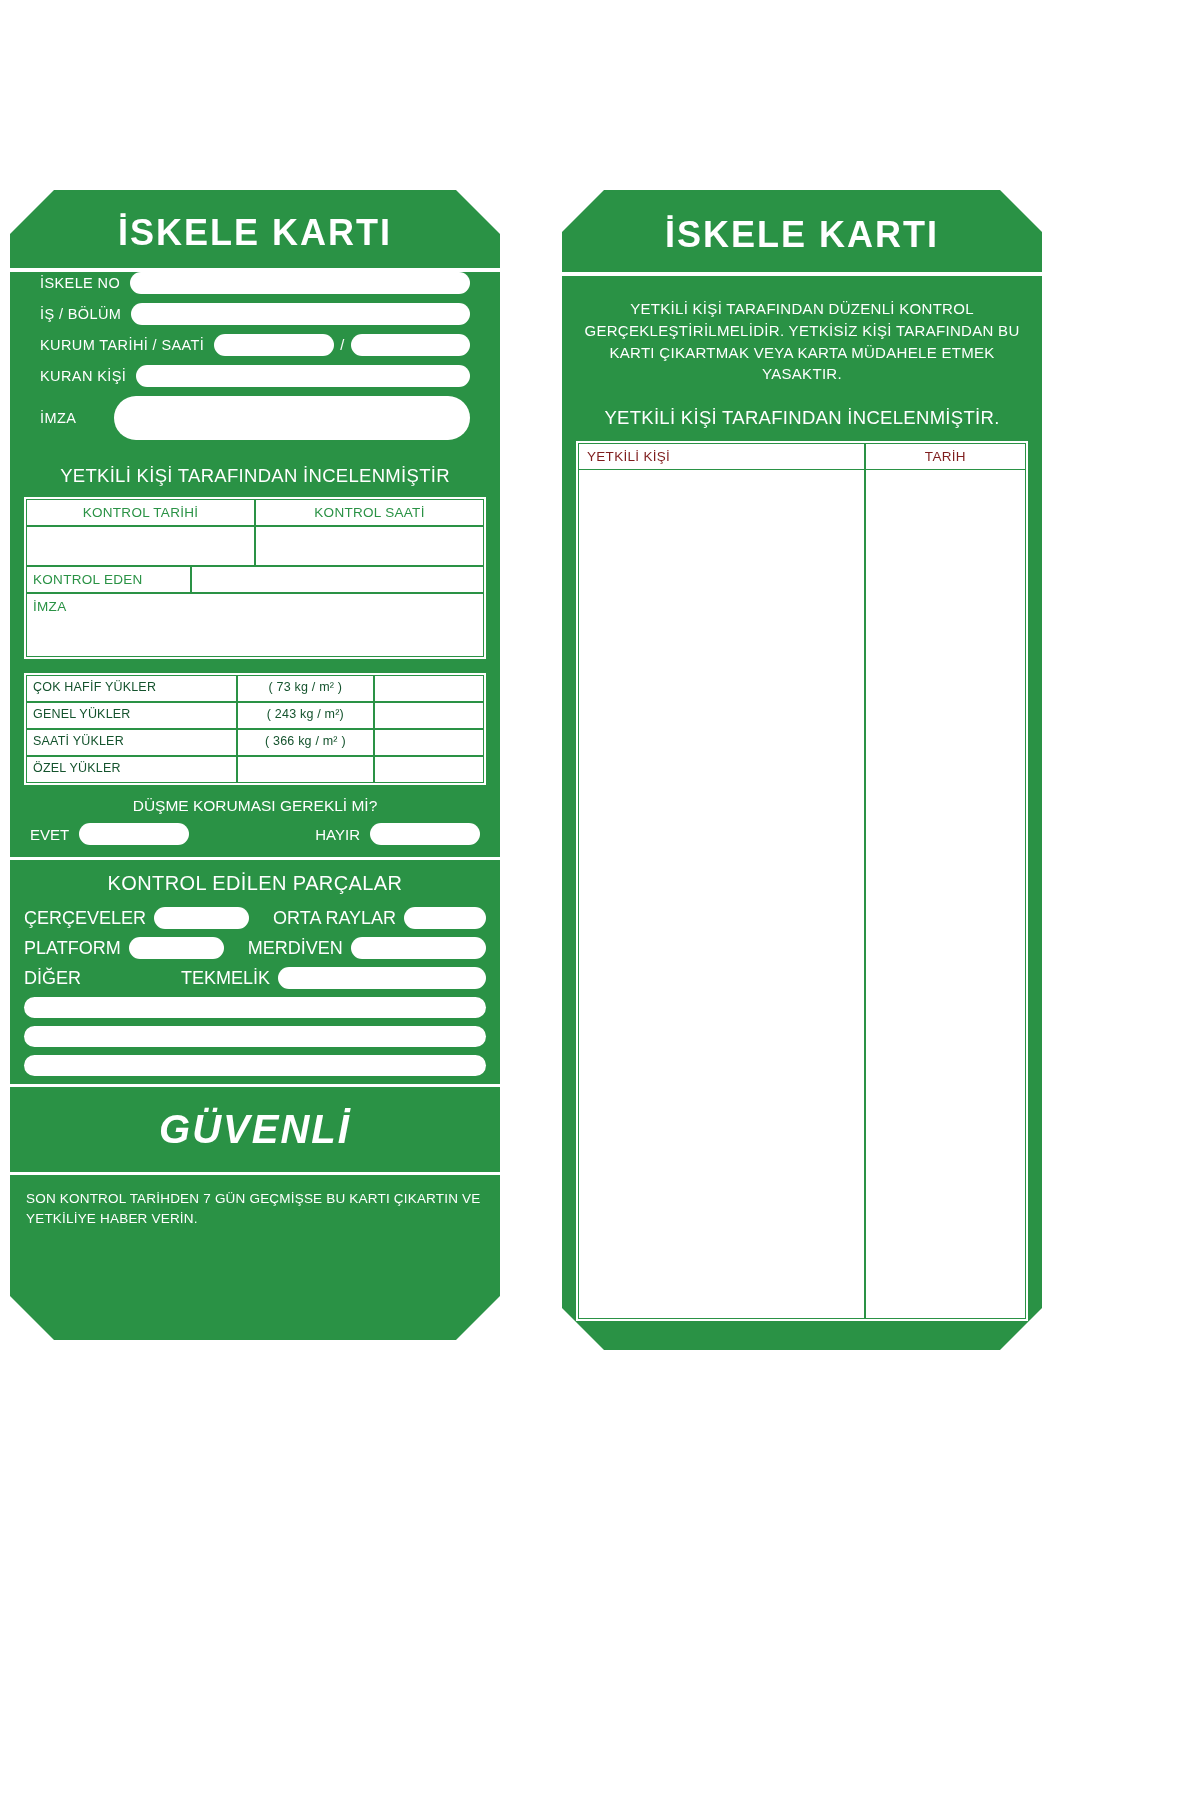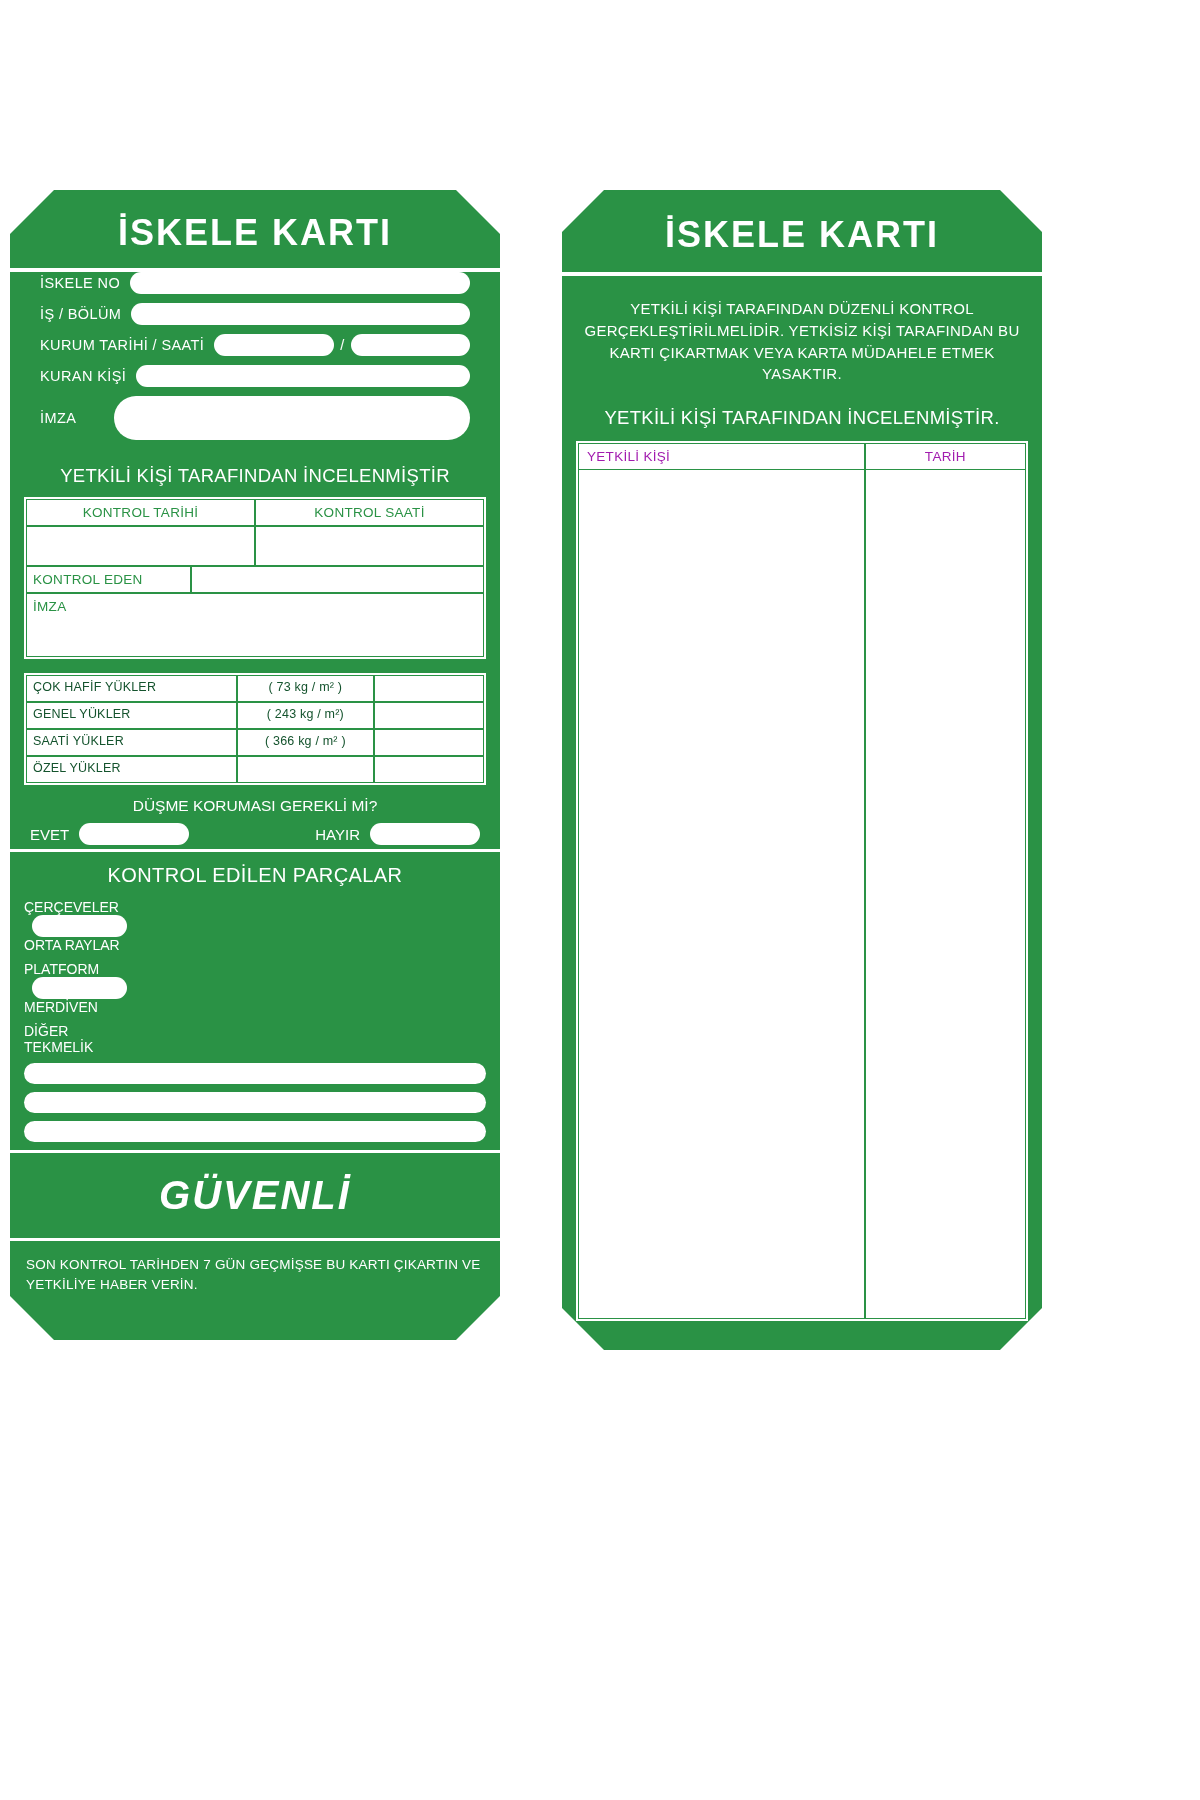--- a/index.html
+++ b/index.html
@@ -124,37 +124,37 @@
   }
 
   .fallq {
     text-align: center;
     font-size: 15.5px;
     padding: 12px 0 8px 0;
   }
   .fallrow {
     display: flex;
     align-items: center;
-    padding: 0 20px 4px 20px;
+    padding: 0 20px 12px 20px;
     font-size: 15px;
   }
   .fallrow .pill { width: 110px; margin-left: 10px; }
   .spacer { flex: 1; }
 
   .parts-title {
     text-align: center;
     font-size: 20px;
     padding: 12px 0 12px 0;
     letter-spacing: .4px;
   }
   .prow {
     display: flex;
+    align-items: center;
     padding: 0 14px 8px 14px;
-    font-size: 14px;
-    flex-direction: column;
+    font-size: 18px;
   }
   .prow .lab { white-space: nowrap; }
   .prow .pill.small { width: 95px; margin-left: 8px; }
   .prow .pill.wide  { flex: 1; margin-left: 8px; }
   .gap24 { width: 24px; }
 
   .longfields { padding: 0 14px; }
   .longfields .pill { height: 21px; margin-bottom: 8px; }
 
   .safe {
@@ -188,21 +188,21 @@
   .r-sec-title {
     text-align: center;
     font-size: 18.5px;
     padding: 18px 0 12px 0;
     letter-spacing: .3px;
   }
   .r-table {
     margin: 0 14px 0 14px;
     border: 2px solid #ffffff;
     background: #ffffff;
-    color: #a21caf;
+    color: #7f1d1d;
     height: 880px;
     display: flex;
     flex-direction: column;
   }
   .r-head { display: flex; }
   .r-head .h {
     border: 1px solid #2a9245;
     font-size: 13.5px;
     padding: 5px 8px;
     letter-spacing: .3px;

